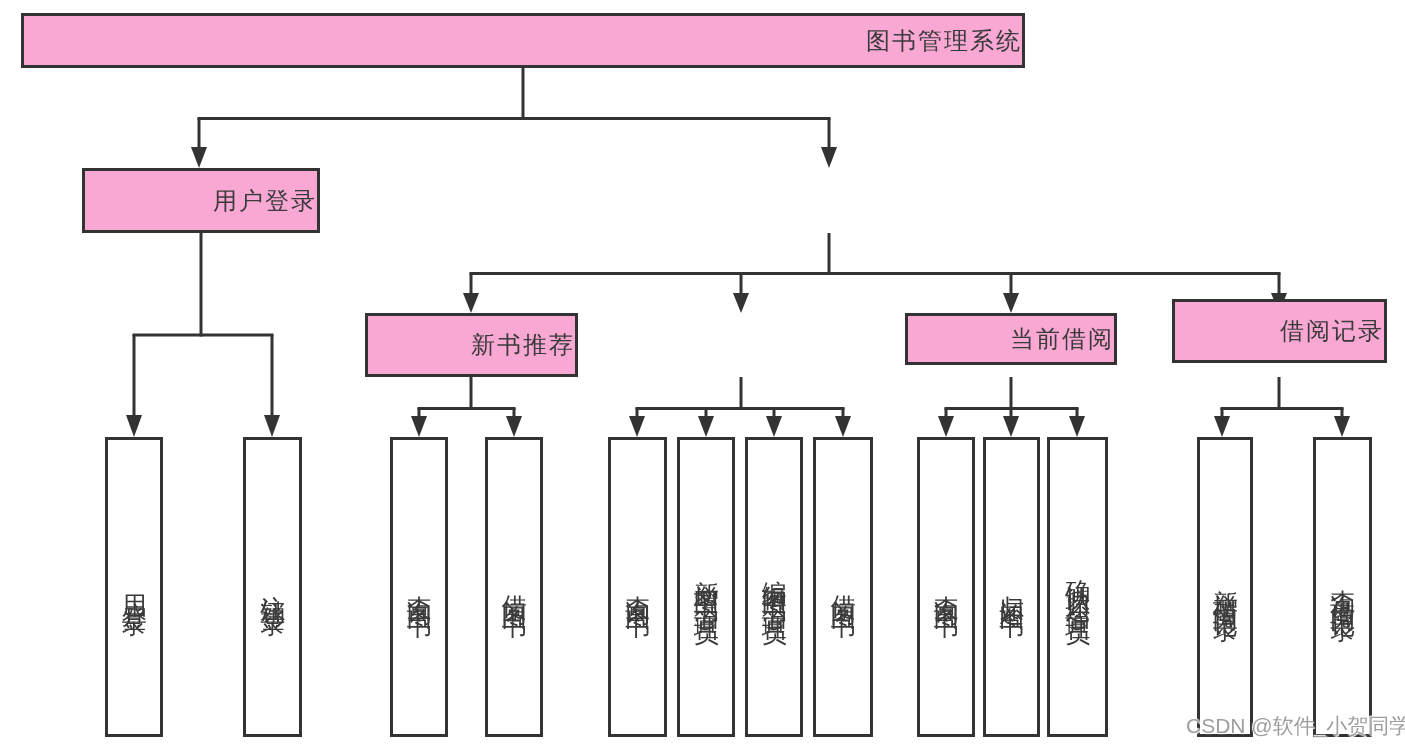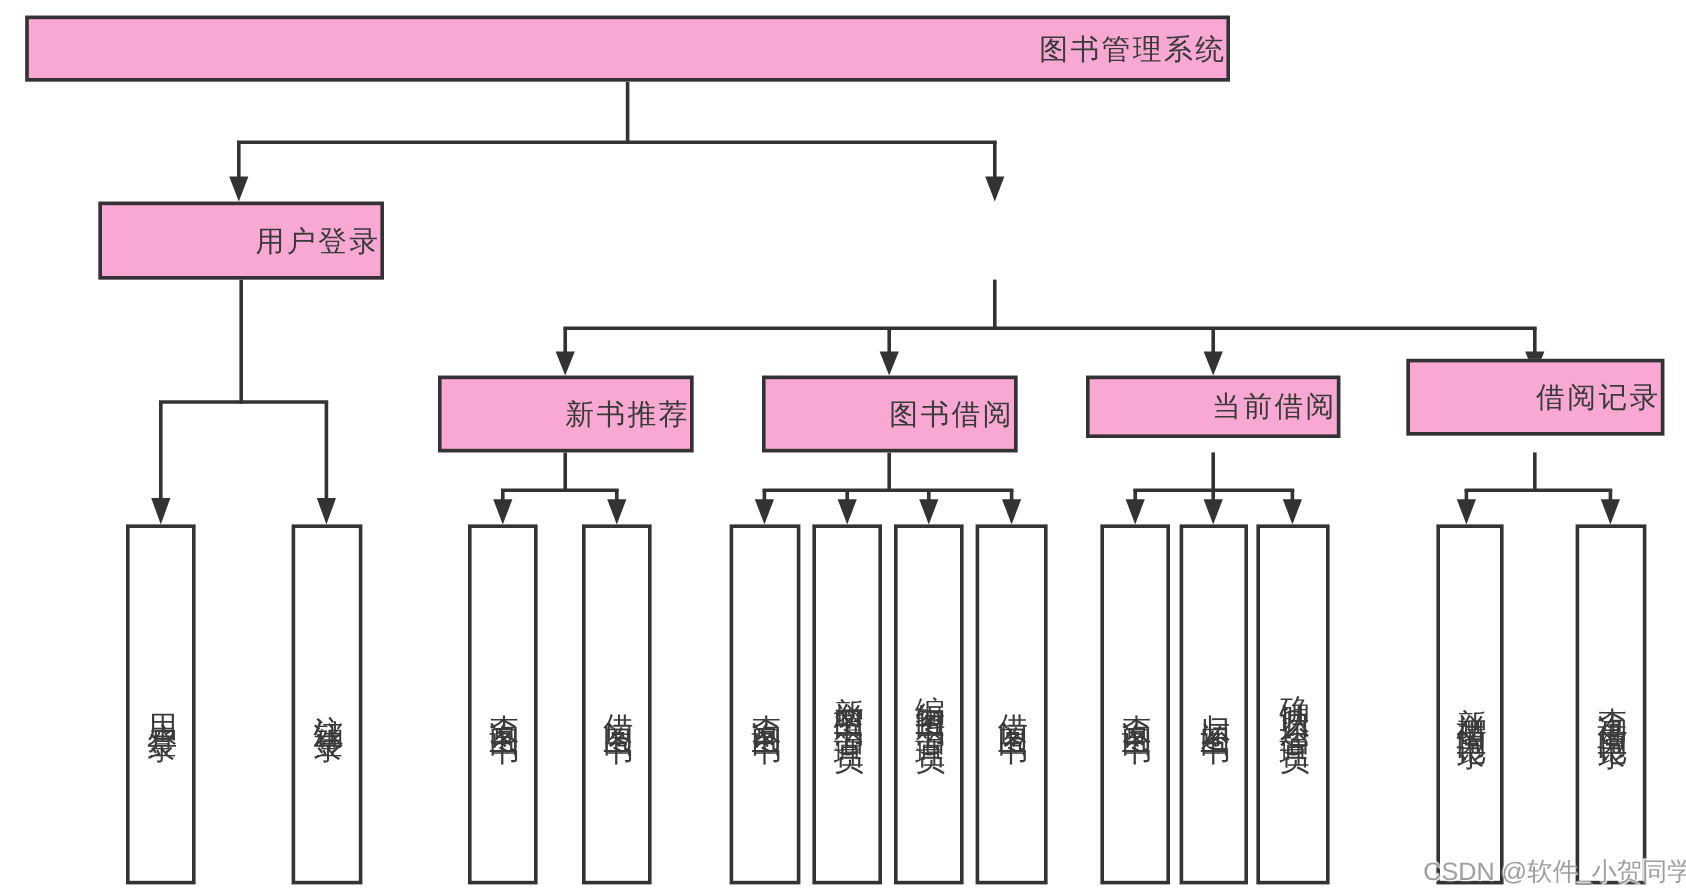--- a/index.html
+++ b/index.html
@@ -148,23 +148,20 @@
     <span class="hlabel">图书管理系统</span>
   </div>
 
   <div class="node" style="left:82px;top:168px;width:238px;height:65px">
     <span class="hlabel">用户登录</span>
   </div>
 
   <div class="node" style="left:365px;top:313px;width:213px;height:64px">
     <span class="hlabel">新书推荐</span>
   </div>
-  <div class="node" style="left:635px;top:313px;width:213px;height:64px">
-    <span class="hlabel">图书借阅</span>
-  </div>
   <div class="node" style="left:905px;top:313px;width:212px;height:52px">
     <span class="hlabel">当前借阅</span>
   </div>
   <div class="node" style="left:1172px;top:299px;width:215px;height:64px">
     <span class="hlabel">借阅记录</span>
   </div>
 
   <div class="leaf" style="left:105px;width:58px">
     <span class="vlabel">用户登录</span>
   </div>

